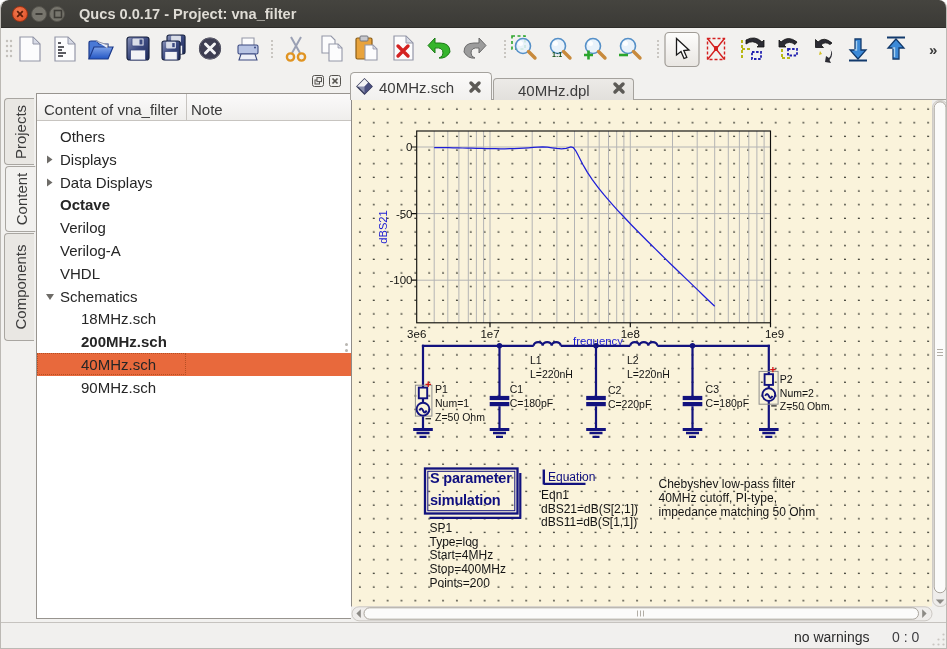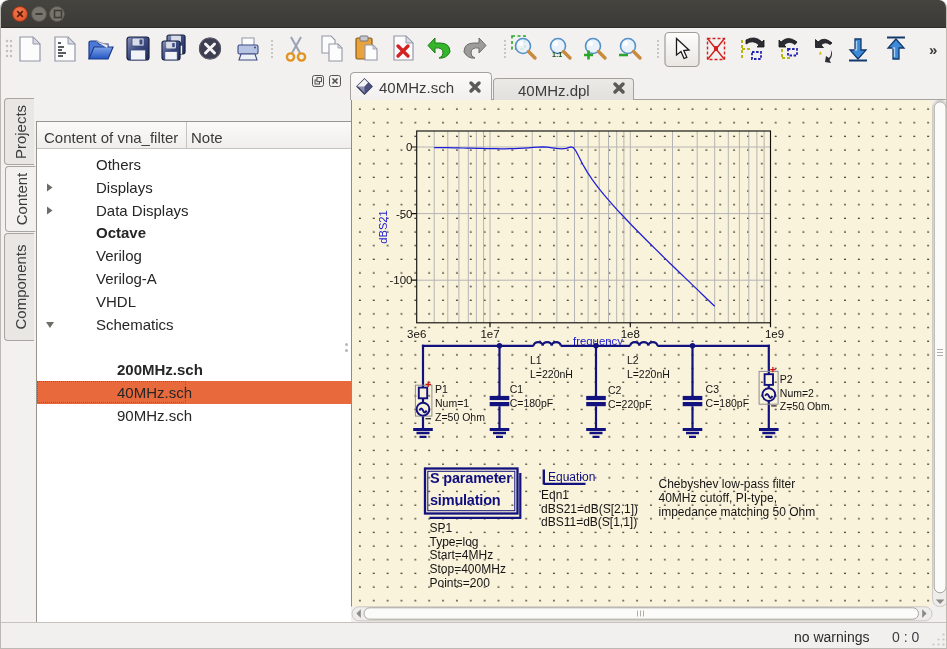--- a/index.html
+++ b/index.html
@@ -10,23 +10,23 @@
 #titlebar { position:absolute; left:0; top:0; width:947px; height:28px; background:linear-gradient(#45443f,#3b3a36); border-radius:8px 8px 0 0; border-bottom:1px solid #2e2d2a;}
 #titlebar .btn { position:absolute; top:6px; width:16px; height:16px; border-radius:50%; }
 #title-text { position:absolute; left:78px; top:5.5px; color:#dfdcd5; font-size:14.6px; font-weight:bold; letter-spacing:0px;}
 
 #toolbar { position:absolute; left:0; top:28px; width:947px; height:44px; background:#f2f1ef; }
 .tsep { position:absolute; top:12px; width:2px; height:20px; background-image:repeating-linear-gradient(#c9c6c1 0 2px, transparent 2px 4px); }
 
 .vtab { position:absolute; left:3px; width:30px; background:#e9e7e3; border:1px solid #a9a6a1; border-right:none; border-radius:4px 0 0 4px; }
 .vtab span { position:absolute; left:50%; top:50%; transform:translate(-50%,-50%) rotate(-90deg); white-space:nowrap; font-size:15px; color:#3c3c3c; }
 
-#tree { position:absolute; left:35px; top:93px; width:352px; height:526px; background:#ffffff; border:1px solid #98948f;margin-top:28px; }
+#tree { position:absolute; left:35px; top:93px; width:352px; height:526px; background:#ffffff; border:1px solid #98948f; }
 #treehdr { position:absolute; left:0; top:0; width:100%; height:27px; background:linear-gradient(#fbfafa,#efeeec); border-bottom:1px solid #c7c4c0; font-size:15px; color:#3a3a3a; }
-.trow { position:absolute; left:0; width:100%; height:23px; font-size:15px; color:#262626; line-height:23px;padding-left:36px; }
+.trow { position:absolute; left:0; width:100%; height:23px; font-size:15px; color:#262626; line-height:23px; }
 .sel { background:#e8693c; }
 
 .mtab { position:absolute; font-size:15px; color:#3c3c3c; }
 
 #canvas { position:absolute; left:350px; top:100px; width:597px; height:522px; background-color:#faf3db;
   background-image:radial-gradient(circle at 7.9px 9px, #46463c 0, #46463c 0.7px, rgba(70,70,60,0) 0.95px);
   background-size:13.87px 13.66px; border:1px solid #8f8c88; border-top:none; }
 #statusbar { position:absolute; left:0; top:622px; width:947px; height:27px; background:#f1f0ee; border-top:1px solid #c6c3bf; font-size:14px; color:#2b2b2b; }
 </style>
 </head>
@@ -34,20 +34,21 @@
 <div id="win">
   <div id="titlebar">
     <div class="btn" style="left:11px; background:radial-gradient(circle at 40% 35%, #f07a50, #df4b22); border:1px solid #9c3314;"></div>
     <div class="btn" style="left:30px; background:#77756d; border:1px solid #55534d;"></div>
     <div class="btn" style="left:48px; background:#77756d; border:1px solid #55534d;"></div>
     <svg class="abs" style="left:11px;top:6px" width="54" height="16" viewBox="0 0 54 16">
       <path d="M5.2 5.2 L10.8 10.8 M10.8 5.2 L5.2 10.8" stroke="#5c1d08" stroke-width="1.8"></path>
       <path d="M23.5 8 L30.5 8" stroke="#3e3c37" stroke-width="1.8"></path>
       <rect x="42.5" y="4.5" width="7" height="7" fill="none" stroke="#3e3c37" stroke-width="1.6"></rect>
     </svg>
+    <div id="title-text">Qucs 0.0.17 - Project: vna_filter</div>
   </div>
   <div id="toolbar">
   <svg width="947" height="44" viewBox="0 0 947 44" font-family="Liberation Sans, sans-serif">
     <defs>
       <linearGradient id="gfloppy" x1="0" y1="0" x2="1" y2="1">
         <stop offset="0" stop-color="#8a93b8"></stop>
             <stop offset="0.5" stop-color="#3c4a80"></stop>
             <stop offset="1" stop-color="#1e2a56"></stop>
       </linearGradient>
       <linearGradient id="gfolder" x1="0" y1="0" x2="0" y2="1">
@@ -254,20 +255,21 @@
       <div style="position:absolute;left:149px;top:0;width:1px;height:27px;background:#c7c4c0;"></div>
     </div>
     <div class="trow" style="top:31px;"><span style="margin-left:23px;">Others</span></div>
     <div class="trow" style="top:54px;"><span style="margin-left:23px;">Displays</span></div>
     <div class="trow" style="top:77px;"><span style="margin-left:23px;">Data Displays</span></div>
     <div class="trow" style="top:99px;"><span style="margin-left:23px;font-weight:bold;">Octave</span></div>
     <div class="trow" style="top:122px;"><span style="margin-left:23px;">Verilog</span></div>
     <div class="trow" style="top:145px;"><span style="margin-left:23px;">Verilog-A</span></div>
     <div class="trow" style="top:168px;"><span style="margin-left:23px;">VHDL</span></div>
     <div class="trow" style="top:191px;"><span style="margin-left:23px;">Schematics</span></div>
+    <div class="trow" style="top:213px;"><span style="margin-left:44px;">18MHz.sch</span></div>
     <div class="trow" style="top:236px;"><span style="margin-left:44px;font-weight:bold;">200MHz.sch</span></div>
     <div class="trow sel" style="top:259px;"><div style="position:absolute;left:0;top:0;width:149px;height:22px;border:1px dotted rgba(150,62,20,0.6);"></div><span style="margin-left:44px;">40MHz.sch</span></div>
     <div class="trow" style="top:282px;"><span style="margin-left:44px;">90MHz.sch</span></div>
     <svg class="abs" style="left:9px;top:61px;" width="8" height="240">
       <path d="M1 0.5 L6.5 4.5 L1 8.5 Z" fill="#6e6c68"></path>
       <path d="M1 23.5 L6.5 27.5 L1 31.5 Z" fill="#6e6c68"></path>
       <path d="M0 139 L8 139 L4 145 Z" fill="#6e6c68"></path>
     </svg>
   </div>
 

